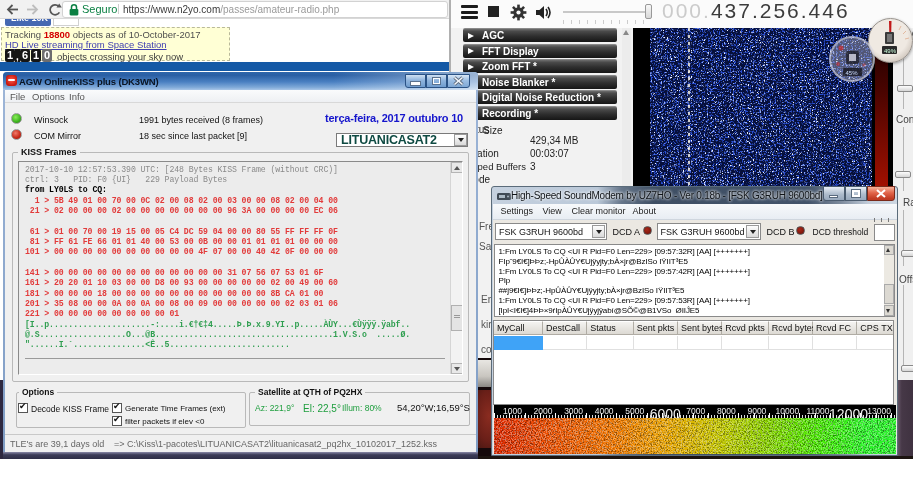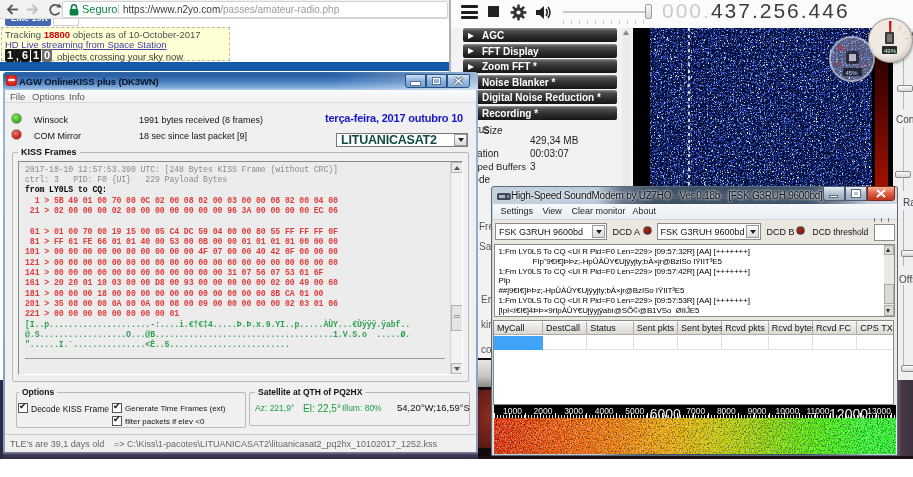--- a/index.html
+++ b/index.html
@@ -278,21 +278,20 @@
 
       <div style="position:absolute;left:13px;top:71px;width:445px;height:214px;background:#ececec;border-top:1.5px solid #8a8a8a;border-left:1.5px solid #8a8a8a;border-right:1px solid #fff;border-bottom:1px solid #fff;overflow:hidden;" class="mono" id="kisstext">
           <div style="position:absolute;left:6px;top:2.5px;font-size:8.2px;letter-spacing:-0.1px;font-weight:normal;color:#8a8a8a;white-space:pre;">2017-10-10 12:57:53.390 UTC: [248 Bytes KISS Frame (without CRC)]</div>
           <div style="position:absolute;left:6px;top:12.85px;font-size:8.2px;letter-spacing:-0.1px;font-weight:normal;color:#8a8a8a;white-space:pre;">ctrl: 3   PID: F0 {UI}   229 Payload Bytes</div>
           <div style="position:absolute;left:6px;top:23.2px;font-size:8.2px;letter-spacing:-0.1px;font-weight:bold;color:#000;white-space:pre;">from LY0LS to CQ:</div>
           <div style="position:absolute;left:6px;top:33.55px;font-size:8.2px;letter-spacing:-0.1px;font-weight:bold;color:#e23b3b;white-space:pre;">  1 &gt; 5B 49 01 00 70 00 0C 02 00 08 02 00 03 00 00 08 02 00 04 00</div>
           <div style="position:absolute;left:6px;top:43.9px;font-size:8.2px;letter-spacing:-0.1px;font-weight:bold;color:#e23b3b;white-space:pre;"> 21 &gt; 02 00 00 00 02 00 00 00 00 00 00 00 96 3A 00 00 00 00 EC 06</div>
           <div style="position:absolute;left:6px;top:64.6px;font-size:8.2px;letter-spacing:-0.1px;font-weight:bold;color:#e23b3b;white-space:pre;"> 61 &gt; 01 00 70 00 19 15 00 05 C4 DC 59 04 00 00 80 55 FF FF FF 0F</div>
           <div style="position:absolute;left:6px;top:74.95px;font-size:8.2px;letter-spacing:-0.1px;font-weight:bold;color:#e23b3b;white-space:pre;"> 81 &gt; FF 61 FE 66 01 01 40 00 53 00 0B 00 00 01 01 01 01 00 00 00</div>
           <div style="position:absolute;left:6px;top:85.3px;font-size:8.2px;letter-spacing:-0.1px;font-weight:bold;color:#e23b3b;white-space:pre;">101 &gt; 00 00 00 00 00 00 00 00 00 00 4F 07 00 00 40 42 0F 00 00 00</div>
-          <div style="position:absolute;left:6px;top:95.64999999999999px;font-size:8.2px;letter-spacing:-0.1px;font-weight:bold;color:#e23b3b;white-space:pre;">121 &gt; 00 00 00 00 00 00 00 00 00 00 00 00 00 00 00 00 00 00 00 00</div>
           <div style="position:absolute;left:6px;top:106px;font-size:8.2px;letter-spacing:-0.1px;font-weight:bold;color:#e23b3b;white-space:pre;">141 &gt; 00 00 00 00 00 00 00 00 00 00 00 00 31 07 56 07 53 01 6F</div>
           <div style="position:absolute;left:6px;top:116.35px;font-size:8.2px;letter-spacing:-0.1px;font-weight:bold;color:#e23b3b;white-space:pre;">161 &gt; 20 20 01 10 03 00 00 D8 00 93 00 00 00 00 00 02 00 49 00 60</div>
           <div style="position:absolute;left:6px;top:126.69999999999999px;font-size:8.2px;letter-spacing:-0.1px;font-weight:bold;color:#e23b3b;white-space:pre;">181 &gt; 00 00 00 18 00 00 00 00 00 00 00 00 00 00 00 8B CA 01 00</div>
           <div style="position:absolute;left:6px;top:137.04999999999998px;font-size:8.2px;letter-spacing:-0.1px;font-weight:bold;color:#e23b3b;white-space:pre;">201 &gt; 35 08 00 00 0A 00 0A 00 08 00 09 00 00 00 00 00 02 03 01 06</div>
           <div style="position:absolute;left:6px;top:147.4px;font-size:8.2px;letter-spacing:-0.1px;font-weight:bold;color:#e23b3b;white-space:pre;">221 &gt; 00 00 00 00 00 00 00 00 01</div>
           <div style="position:absolute;left:6px;top:157.75px;font-size:8.2px;letter-spacing:-0.1px;font-weight:bold;color:#2e9e4f;white-space:pre;">[I..p.....................-:....i.€†€‡4.....Þ.Þ.x.9.YI..p.....ÀÙY...€Ùÿÿÿ.ÿabf..</div>
           <div style="position:absolute;left:6px;top:168.1px;font-size:8.2px;letter-spacing:-0.1px;font-weight:bold;color:#2e9e4f;white-space:pre;">@.S..................O...@B.....................................1.V.S.o  .....Ø.</div>
           <div style="position:absolute;left:6px;top:178.45px;font-size:8.2px;letter-spacing:-0.1px;font-weight:bold;color:#2e9e4f;white-space:pre;">"......I.`...............&lt;Ê..5.........................</div>
           <div style="position:absolute;left:6px;top:196px;width:420px;border-top:1px solid #9a9a9a;"></div>
           <div style="position:absolute;right:0;top:0;width:12px;height:100%;background:#f2f2f2;border-left:1px solid #d5d5d5;">
@@ -376,21 +375,21 @@
       </div>
       <div style="position:absolute;left:274px;top:23px;font-size:9px;color:#111;">DCD B</div>
       <div style="position:absolute;left:303px;top:22px;width:9px;height:9px;border-radius:50%;background:radial-gradient(circle at 40% 35%,#a82a1a,#6e0e06);border:1px solid #555;"></div>
       <div style="position:absolute;left:320px;top:23px;font-size:8.5px;color:#111;">DCD threshold</div>
       <div style="position:absolute;left:381px;top:20px;width:21px;height:17px;background:#fff;border:1px solid #8a8a8a;"></div>
       <div style="position:absolute;left:381px;top:14px;width:21px;height:4px;background-image:repeating-linear-gradient(90deg,#777 0 1px,transparent 1px 7px);"></div>
       <div style="position:absolute;left:381px;top:40px;width:21px;height:4px;background-image:repeating-linear-gradient(90deg,#777 0 1px,transparent 1px 7px);"></div>
 
       <div style="position:absolute;left:1px;top:40px;width:401px;height:73px;background:#fff;border:1px solid #8a8a8a;overflow:hidden;font-size:8px;letter-spacing:-0.1px;color:#000;" id="monitor">
           <div style="position:absolute;left:4px;top:2px;white-space:pre;">1:Fm LY0LS To CQ &lt;UI R Pid=F0 Len=229&gt; [09:57:32R] [AA] [+++++++]</div>
-          <div style="position:absolute;left:4px;top:11.8px;white-space:pre;margin-left:34px;">FIp˜9€I€]ÞÞz;-HpÛÀÛY€Ujÿyjty;bÀ×jr@BzISo IŸIIT³E5</div>
+          <div style="position:absolute;left:4px;top:11.8px;white-space:pre;">FIp˜9€I€]ÞÞz;-HpÛÀÛY€Ujÿyjty;bÀ×jr@BzISo IŸIIT³E5</div>
           <div style="position:absolute;left:4px;top:21.6px;white-space:pre;">1:Fm LY0LS To CQ &lt;UI R Pid=F0 Len=229&gt; [09:57:42R] [AA] [+++++++]</div>
           <div style="position:absolute;left:4px;top:31.400000000000002px;white-space:pre;">PIp</div>
           <div style="position:absolute;left:4px;top:41.2px;white-space:pre;">##j9€I€]ÞÞz;-HpÛÀÛY€Ujÿyjty;bÀ×jr@BzISo IŸIIT³E5</div>
           <div style="position:absolute;left:4px;top:51px;white-space:pre;">1:Fm LY0LS To CQ &lt;UI R Pid=F0 Len=229&gt; [09:57:53R] [AA] [+++++++]</div>
           <div style="position:absolute;left:4px;top:60.800000000000004px;white-space:pre;">[IpI&lt;I€I€]4ÞÞ×9ŕIpÀÛY€Ujÿyjÿabí@SÕ©@B1VSo  ØIIĴE5</div>
         </div>
 
       <div style="position:absolute;left:391px;top:41px;width:10px;height:71px;background:#ece9e2;">
         <div style="position:absolute;left:0;top:0;width:10px;height:10px;background:#dcd9d2;border:1px solid #aaa;"></div>
         <div style="position:absolute;left:2.5px;top:3px;width:0;height:0;border-left:2.5px solid transparent;border-right:2.5px solid transparent;border-bottom:4px solid #333;"></div>

